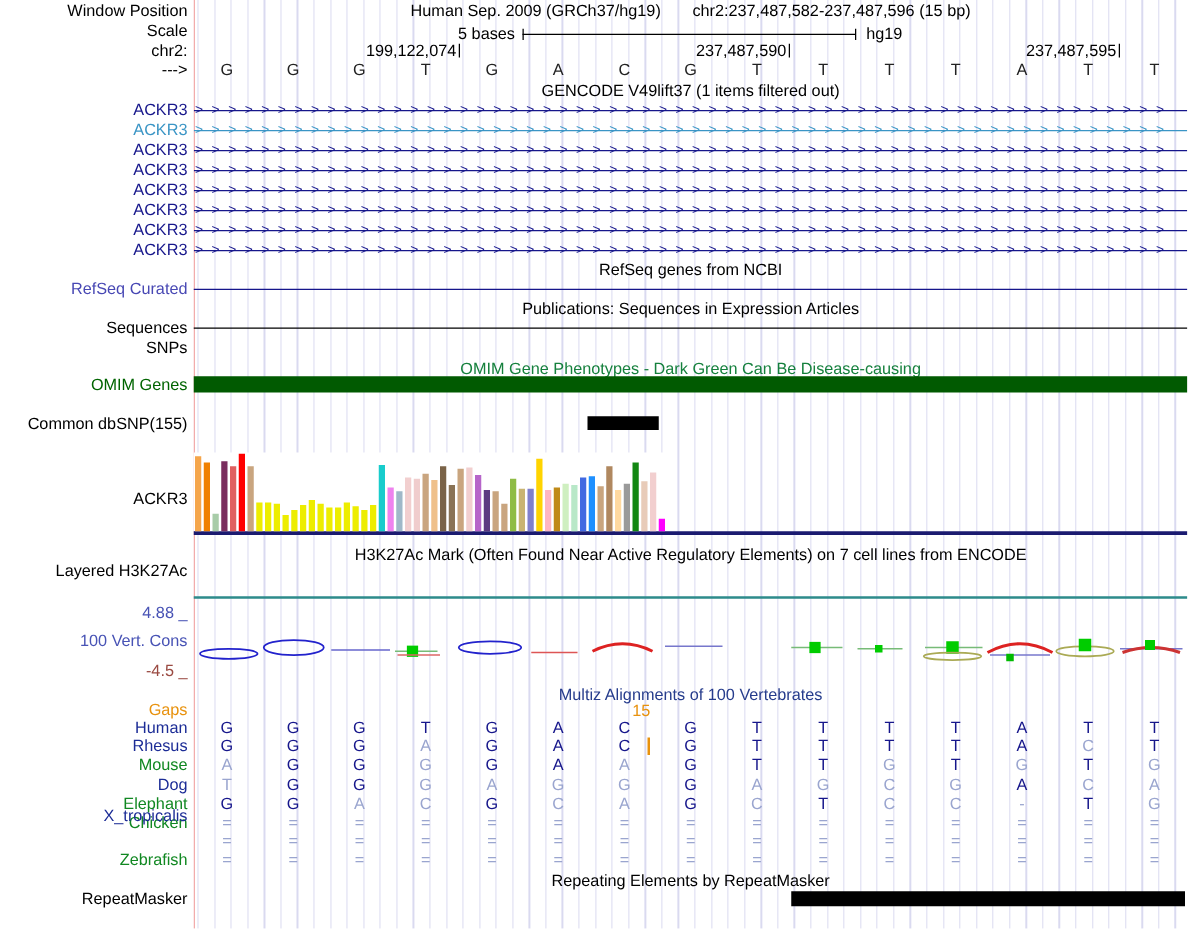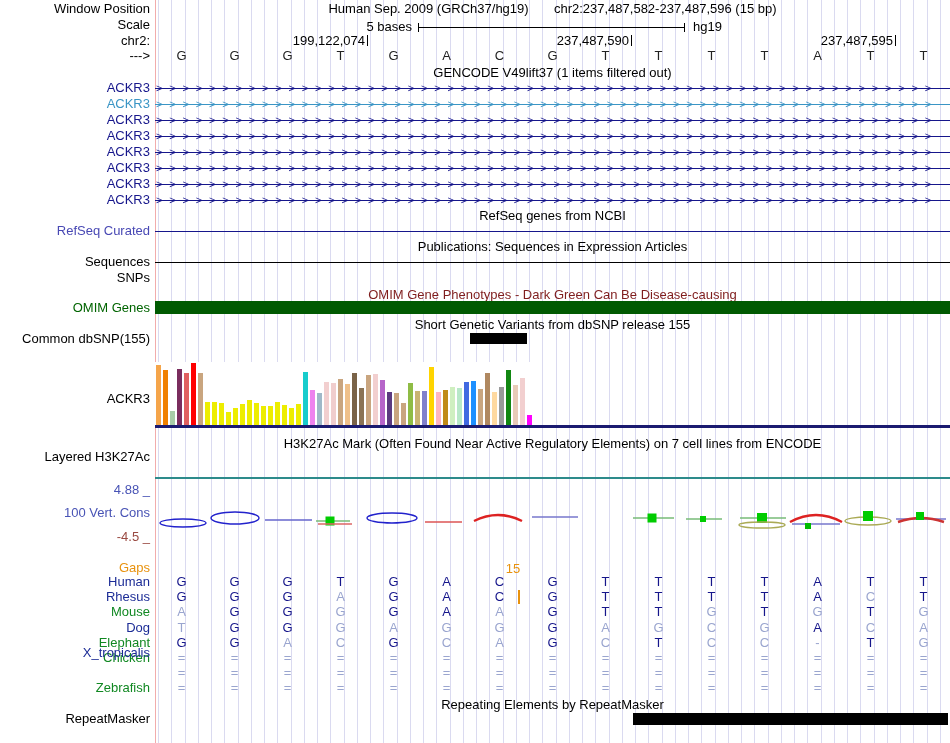--- a/index.html
+++ b/index.html
@@ -64,25 +64,24 @@
   <div class="abs title" style="top:209px">RefSeq genes from NCBI</div>
   <div class="abs lbl" style="top:224px;color:#4848B4">RefSeq Curated</div>
   <div class="abs hline" style="top:231px;height:1px;background:#16168B"></div>
 
   <div class="abs title" style="top:240px">Publications: Sequences in Expression Articles</div>
   <div class="abs lbl" style="top:255px">Sequences</div>
   <div class="abs hline" style="top:262px;height:1px;background:#000"></div>
 
   <div class="abs lbl" style="top:271px">SNPs</div>
 
-  <div class="abs title" style="top:288px;color:#7f1d1d">OMIM Gene Phenotypes - Dark Green Can Be Disease-causing</div>
+  <div class="abs title" style="top:288px;color:#15803d">OMIM Gene Phenotypes - Dark Green Can Be Disease-causing</div>
   <div class="abs lbl" style="top:301px;color:#006400">OMIM Genes</div>
   <div class="abs hline" style="top:301px;height:13px;background:#015A01"></div>
 
-  <div class="abs title" style="top:318px">Short Genetic Variants from dbSNP release 155</div>
   <div class="abs lbl" style="top:332px">Common dbSNP(155)</div>
   <div id="dbsnp-variant" class="abs" style="top: 333px; height: 11px; background: rgb(0, 0, 0); left: 470px; width: 57px;"></div>
 
   <div class="abs" style="top:362px;left:155px;width:382px;height:63px;background:#fff"></div>
   <div class="abs lbl" style="top:392px">ACKR3</div>
   <div id="gtex-bars"></div>
   <div class="abs hline" style="top:425px;height:3px;background:#1B1B70"></div>
 
   <div class="abs title" style="top:437px">H3K27Ac Mark (Often Found Near Active Regulatory Elements) on 7 cell lines from ENCODE</div>
   <div class="abs lbl" style="top:450px">Layered H3K27Ac</div>
@@ -112,20 +111,21 @@
       <path d="M 790 522 Q 816 508 842 522" fill="none" stroke="#DD2222" stroke-width="2.4"></path>
       <line x1="792" x2="840" y1="524" y2="524" stroke="#7777CC" stroke-width="1.3"></line>
       <rect x="805" y="523" width="6" height="6" fill="#00BB00"></rect>
       <ellipse cx="868" cy="521" rx="23" ry="4" fill="none" stroke="#AAAA55" stroke-width="1.4"></ellipse>
       <rect x="863" y="511" width="10" height="10" fill="#00CC00"></rect>
       <line x1="896" x2="946" y1="519" y2="519" stroke="#7777CC" stroke-width="1.3"></line>
       <path d="M 898 522 Q 921 514 944 522" fill="none" stroke="#CC3333" stroke-width="2.4"></path>
       <rect x="916" y="512" width="8" height="8" fill="#00CC00"></rect>
     </svg>
 
+  <div class="abs title" style="top:549px;color:#263C8C">Multiz Alignments of 100 Vertebrates</div>
   <div class="abs lbl" style="top:561px;color:#E8920E">Gaps</div>
   <div class="abs" style="top:561px;left:502px;width:22px;text-align:center;color:#E8920E">15</div>
   <div class="abs" style="top:590px;left:518px;width:2px;height:14px;background:#E8920E"></div>
   <div id="multiz-rows"></div>
 
   <div class="abs title" style="top:698px">Repeating Elements by RepeatMasker</div>
   <div class="abs lbl" style="top:712px">RepeatMasker</div>
   <div id="repeat-box" class="abs" style="top: 713px; height: 12px; background: rgb(0, 0, 0); left: 633px; width: 315px;"></div>
 
 <div class="coord-text" style="left: 273px; top: 34px;">199,122,074</div>

